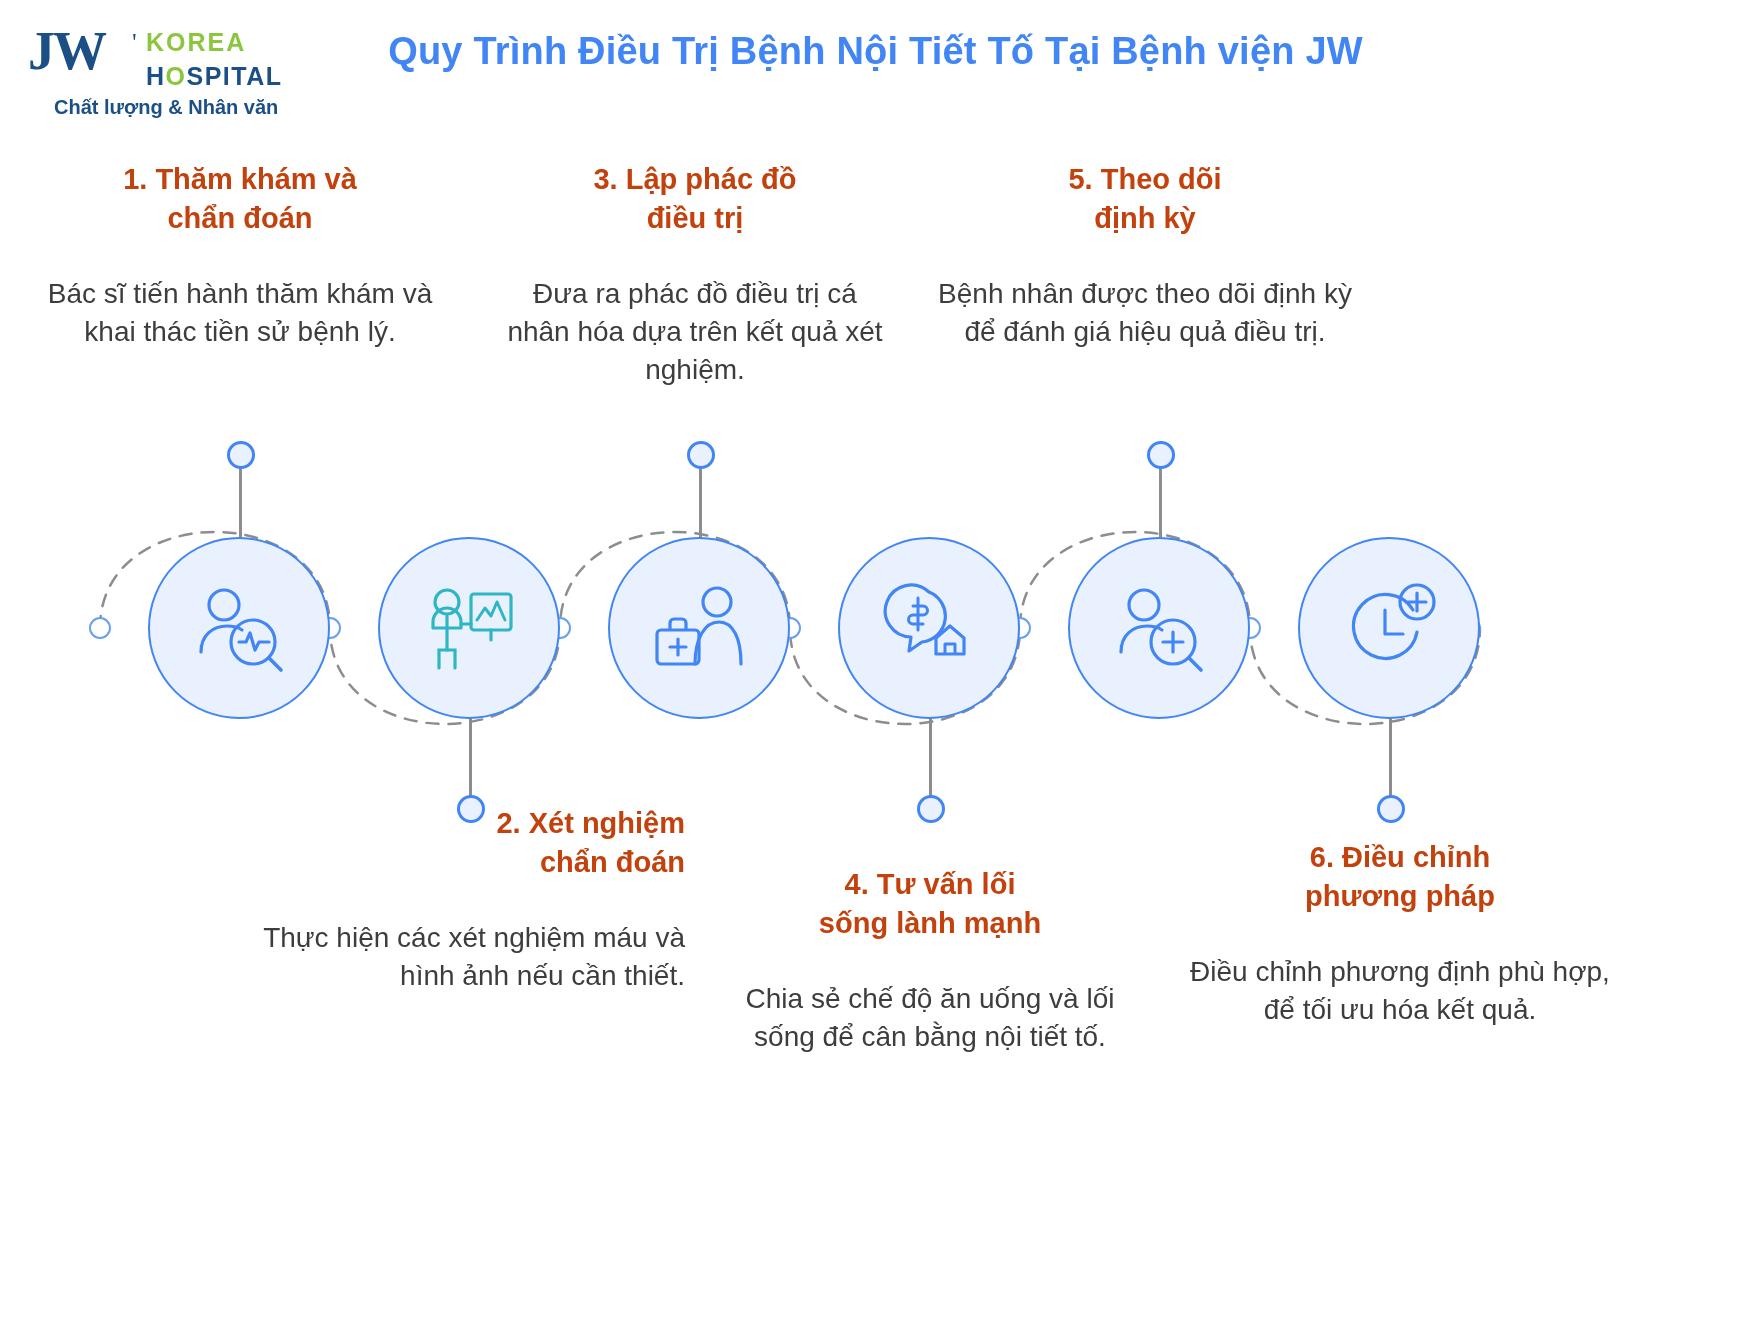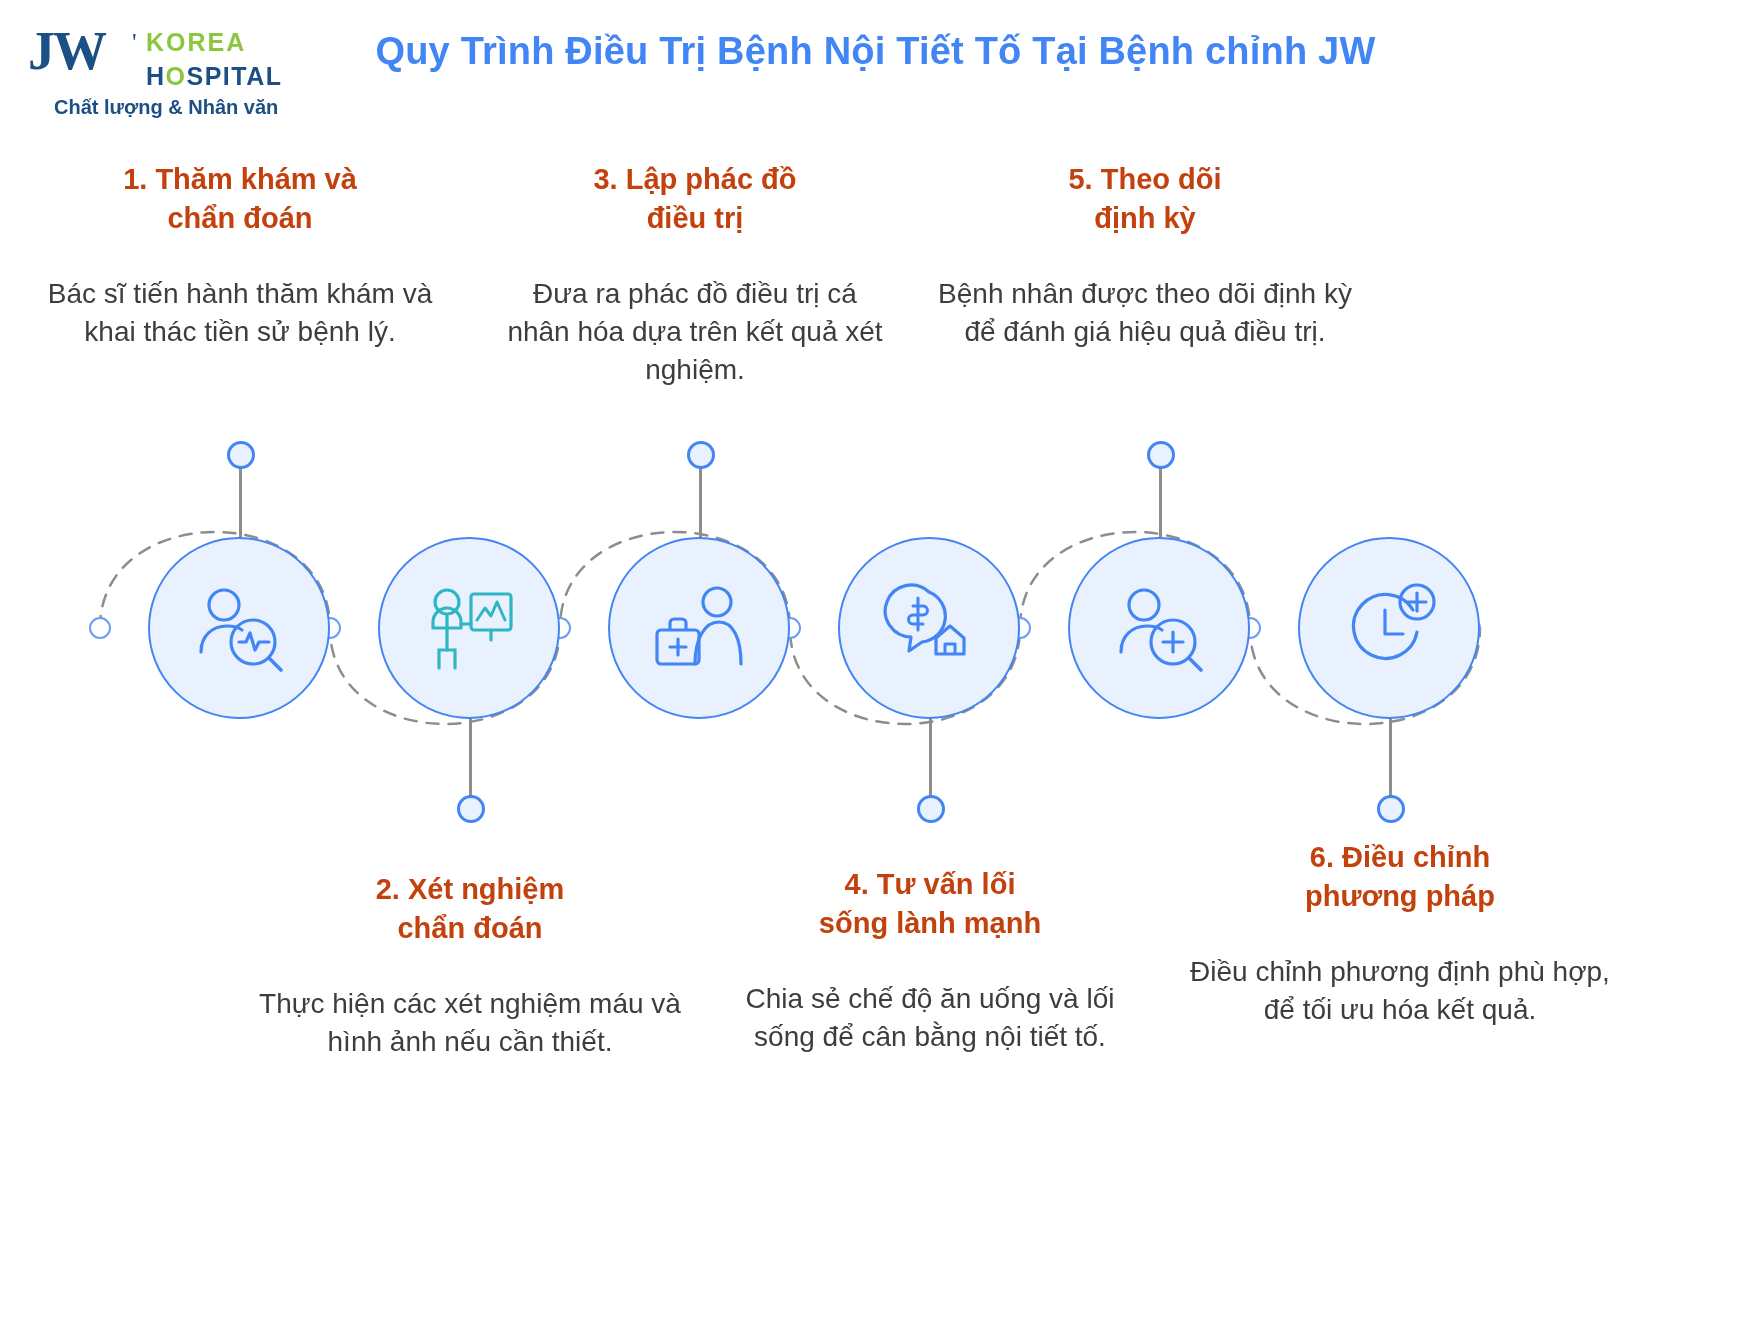--- a/index.html
+++ b/index.html
@@ -85,21 +85,21 @@
   <div class="logo">
     <span class="logo-jw">JW</span>
     <span class="logo-apos">'</span>
     <span class="logo-korea">KOREA</span>
     <span class="logo-hospital">
       <span>H</span><span class="o-mark">O</span><span>SPITAL</span>
     </span>
     <span class="logo-tag">Chất lượng &amp; Nhân văn</span>
   </div>
 
-  <div class="title">Quy Trình Điều Trị Bệnh Nội Tiết Tố Tại Bệnh chỉnh JW</div>
+  <div class="title">Quy Trình Điều Trị Bệnh Nội Tiết Tố Tại Bệnh viện JW</div>
 
   <svg class="wave" width="1751" height="400" viewBox="0 0 1751 400">
     <path d="M 100 188
              C 100 60, 330 60, 330 188
              C 330 316, 560 316, 560 188
              C 560 60, 790 60, 790 188
              C 790 316, 1020 316, 1020 188
              C 1020 60, 1250 60, 1250 188
              C 1250 316, 1480 316, 1480 188" fill="none" stroke="#8d8d8d" stroke-width="2.5" stroke-dasharray="12 10" stroke-linecap="round"></path>
   </svg>
@@ -137,21 +137,21 @@
     <svg width="96" height="96" viewBox="0 0 96 96">
       <circle cx="26" cy="22" r="12" fill="none" stroke="#2fb6c4" stroke-width="3.2"></circle>
       <path d="M26 36 v34 M12 48 h28 M12 48 v-6 a14 14 0 0 1 28 0 v6" fill="none" stroke="#2fb6c4" stroke-width="3.2" stroke-linecap="round"></path>
       <path d="M18 88 v-18 h16 v18" fill="none" stroke="#2fb6c4" stroke-width="3.2" stroke-linecap="round"></path>
       <path d="M40 44 h10" fill="none" stroke="#2fb6c4" stroke-width="3.2" stroke-linecap="round"></path>
       <rect x="50" y="14" width="40" height="36" rx="3" fill="none" stroke="#2fb6c4" stroke-width="3.2"></rect>
       <path d="M56 40 l8 -12 l6 8 l6 -14 l8 18" fill="none" stroke="#2fb6c4" stroke-width="3" stroke-linejoin="round" stroke-linecap="round"></path>
       <line x1="70" y1="50" x2="70" y2="60" stroke="#2fb6c4" stroke-width="3.2" stroke-linecap="round"></line>
     </svg>
   </div>
-  <div class="block bot" style="left:255px; top:870px; width:430px;">
+  <div class="block bot" style="left:255px; top:804px; width:430px;text-align:right;">
     <h3>
       <span>2. Xét nghiệm</span><br>
       <span>chẩn đoán</span>
     </h3>
     <p>Thực hiện các xét nghiệm máu và hình ảnh nếu cần thiết.</p>
   </div>
 
   <div class="stem" style="left:699px; top:455px; height:85px;"></div>
   <div class="dot" style="left:687px; top:441px;"></div>
   <div class="bubble" style="left:608px; top:537px;">

